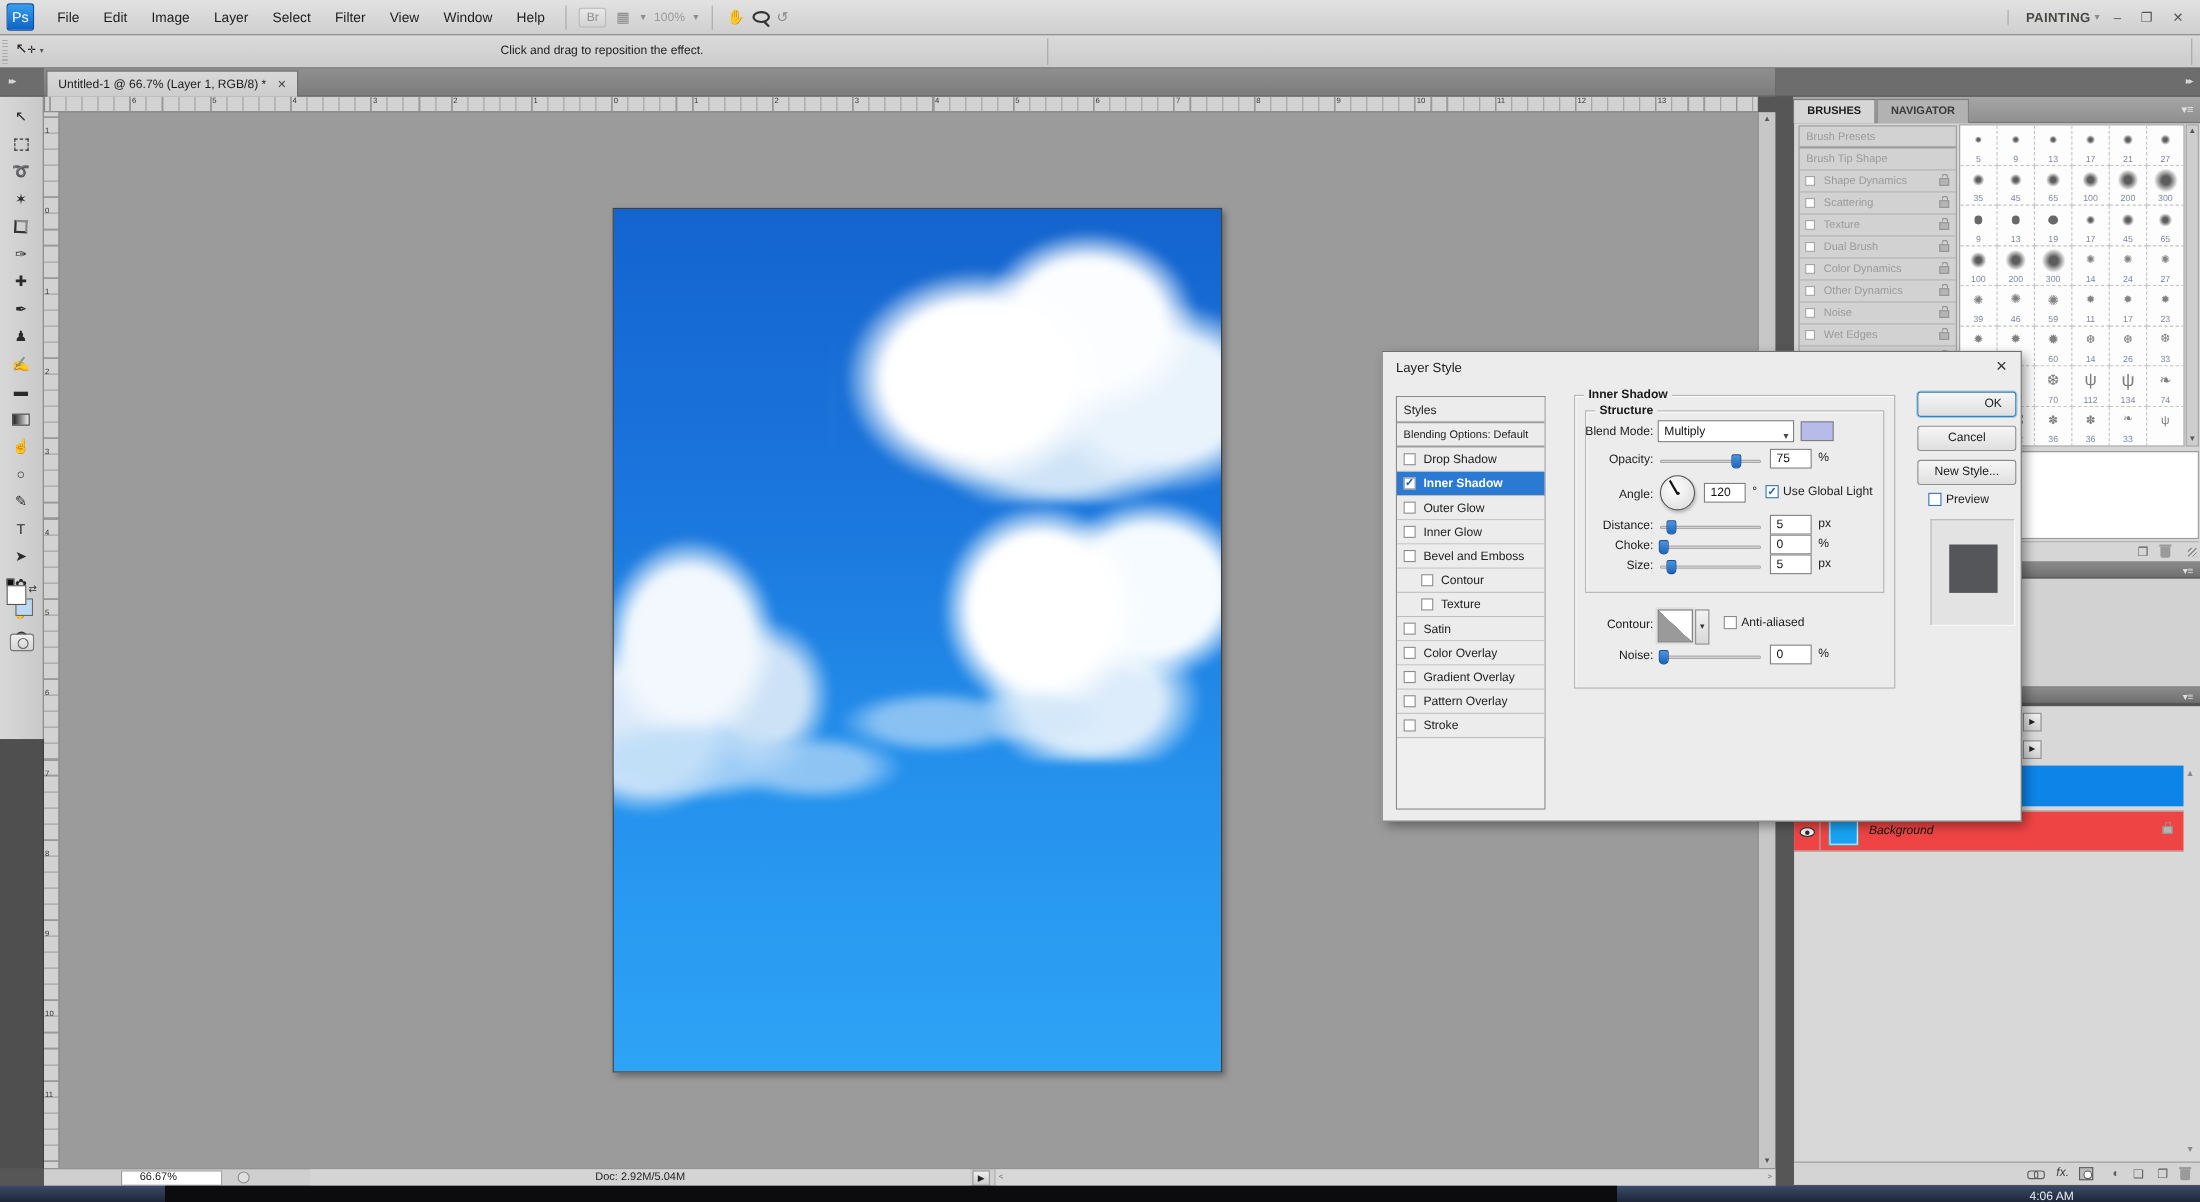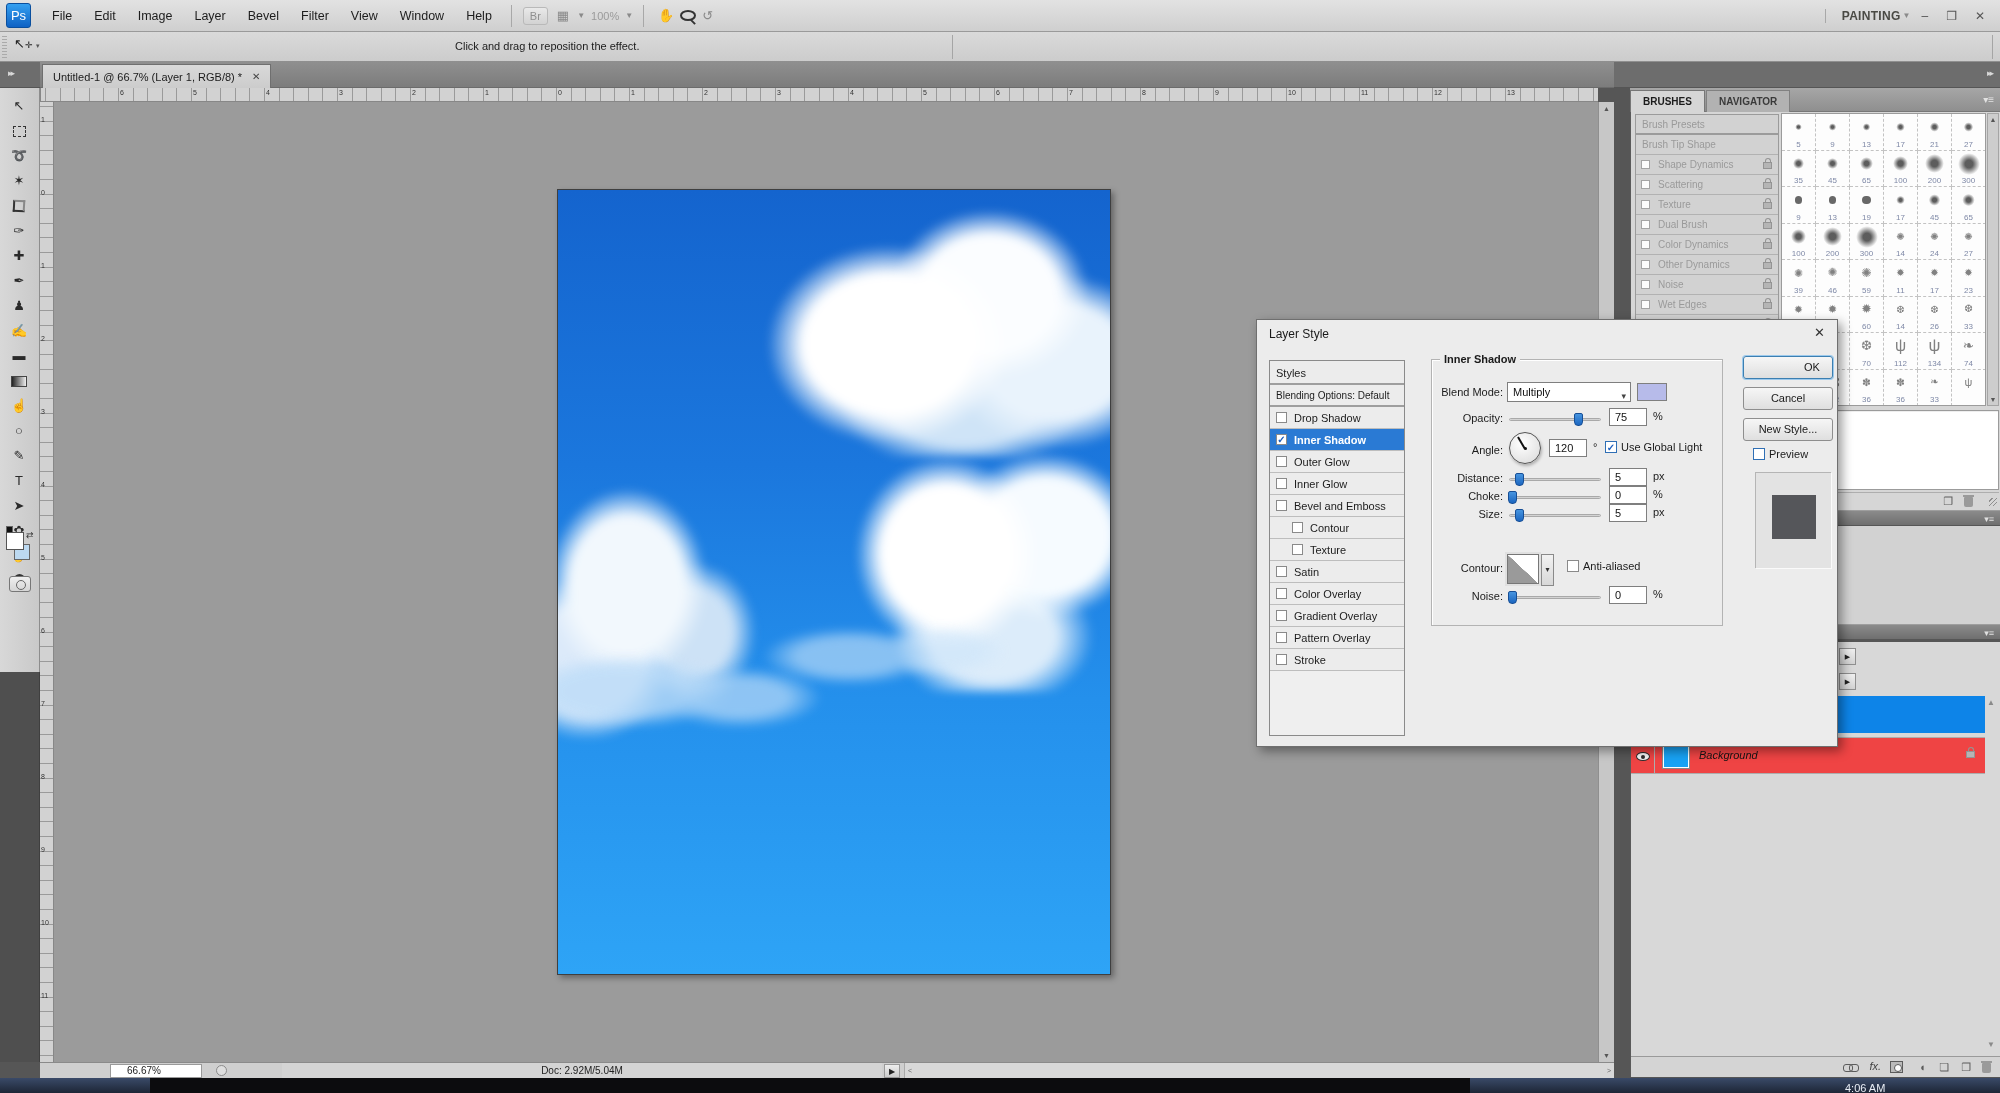--- a/index.html
+++ b/index.html
@@ -230,21 +230,21 @@
 </head>
 <body>
 
 <div id="titlebar">
   <div id="ps-logo">Ps</div>
   <div id="menubar" style="display:flex;">
       <span class="menu-item">File</span>
       <span class="menu-item">Edit</span>
       <span class="menu-item">Image</span>
       <span class="menu-item">Layer</span>
-      <span class="menu-item">Bevel</span>
+      <span class="menu-item">Select</span>
       <span class="menu-item">Filter</span>
       <span class="menu-item">View</span>
       <span class="menu-item">Window</span>
       <span class="menu-item">Help</span>
     </div>
   <span class="tb-sep"></span>
   <span class="tb-btn">Br</span>
   <span class="tb-icon">▦</span>
   <span class="caret">▼</span>
   <span class="tb-zoom">100%</span>
@@ -828,20 +828,23 @@
       </div>
       <div class="sl-row">
         <span class="sl-cb"></span>
         <span class="lbl after-cb">Stroke</span>
       </div>
     </div>
 
   <div class="fieldset" id="fs-inner">
     <span class="legend">Inner Shadow</span>
   </div>
+  <div class="fieldset" id="fs-structure">
+    <span class="legend">Structure</span>
+  </div>
 
   <span class="row-label" style="left:176px; top:66px;">Blend Mode:</span>
   <div id="blend-select">
     <span>Multiply</span>
     <span class="dd">▾</span>
   </div>
   <div id="blend-swatch"></div>
 
   <span class="row-label" style="left:176px; top:92px;">Opacity:</span>
   <div class="track" style="left:252px; top:98px;">

